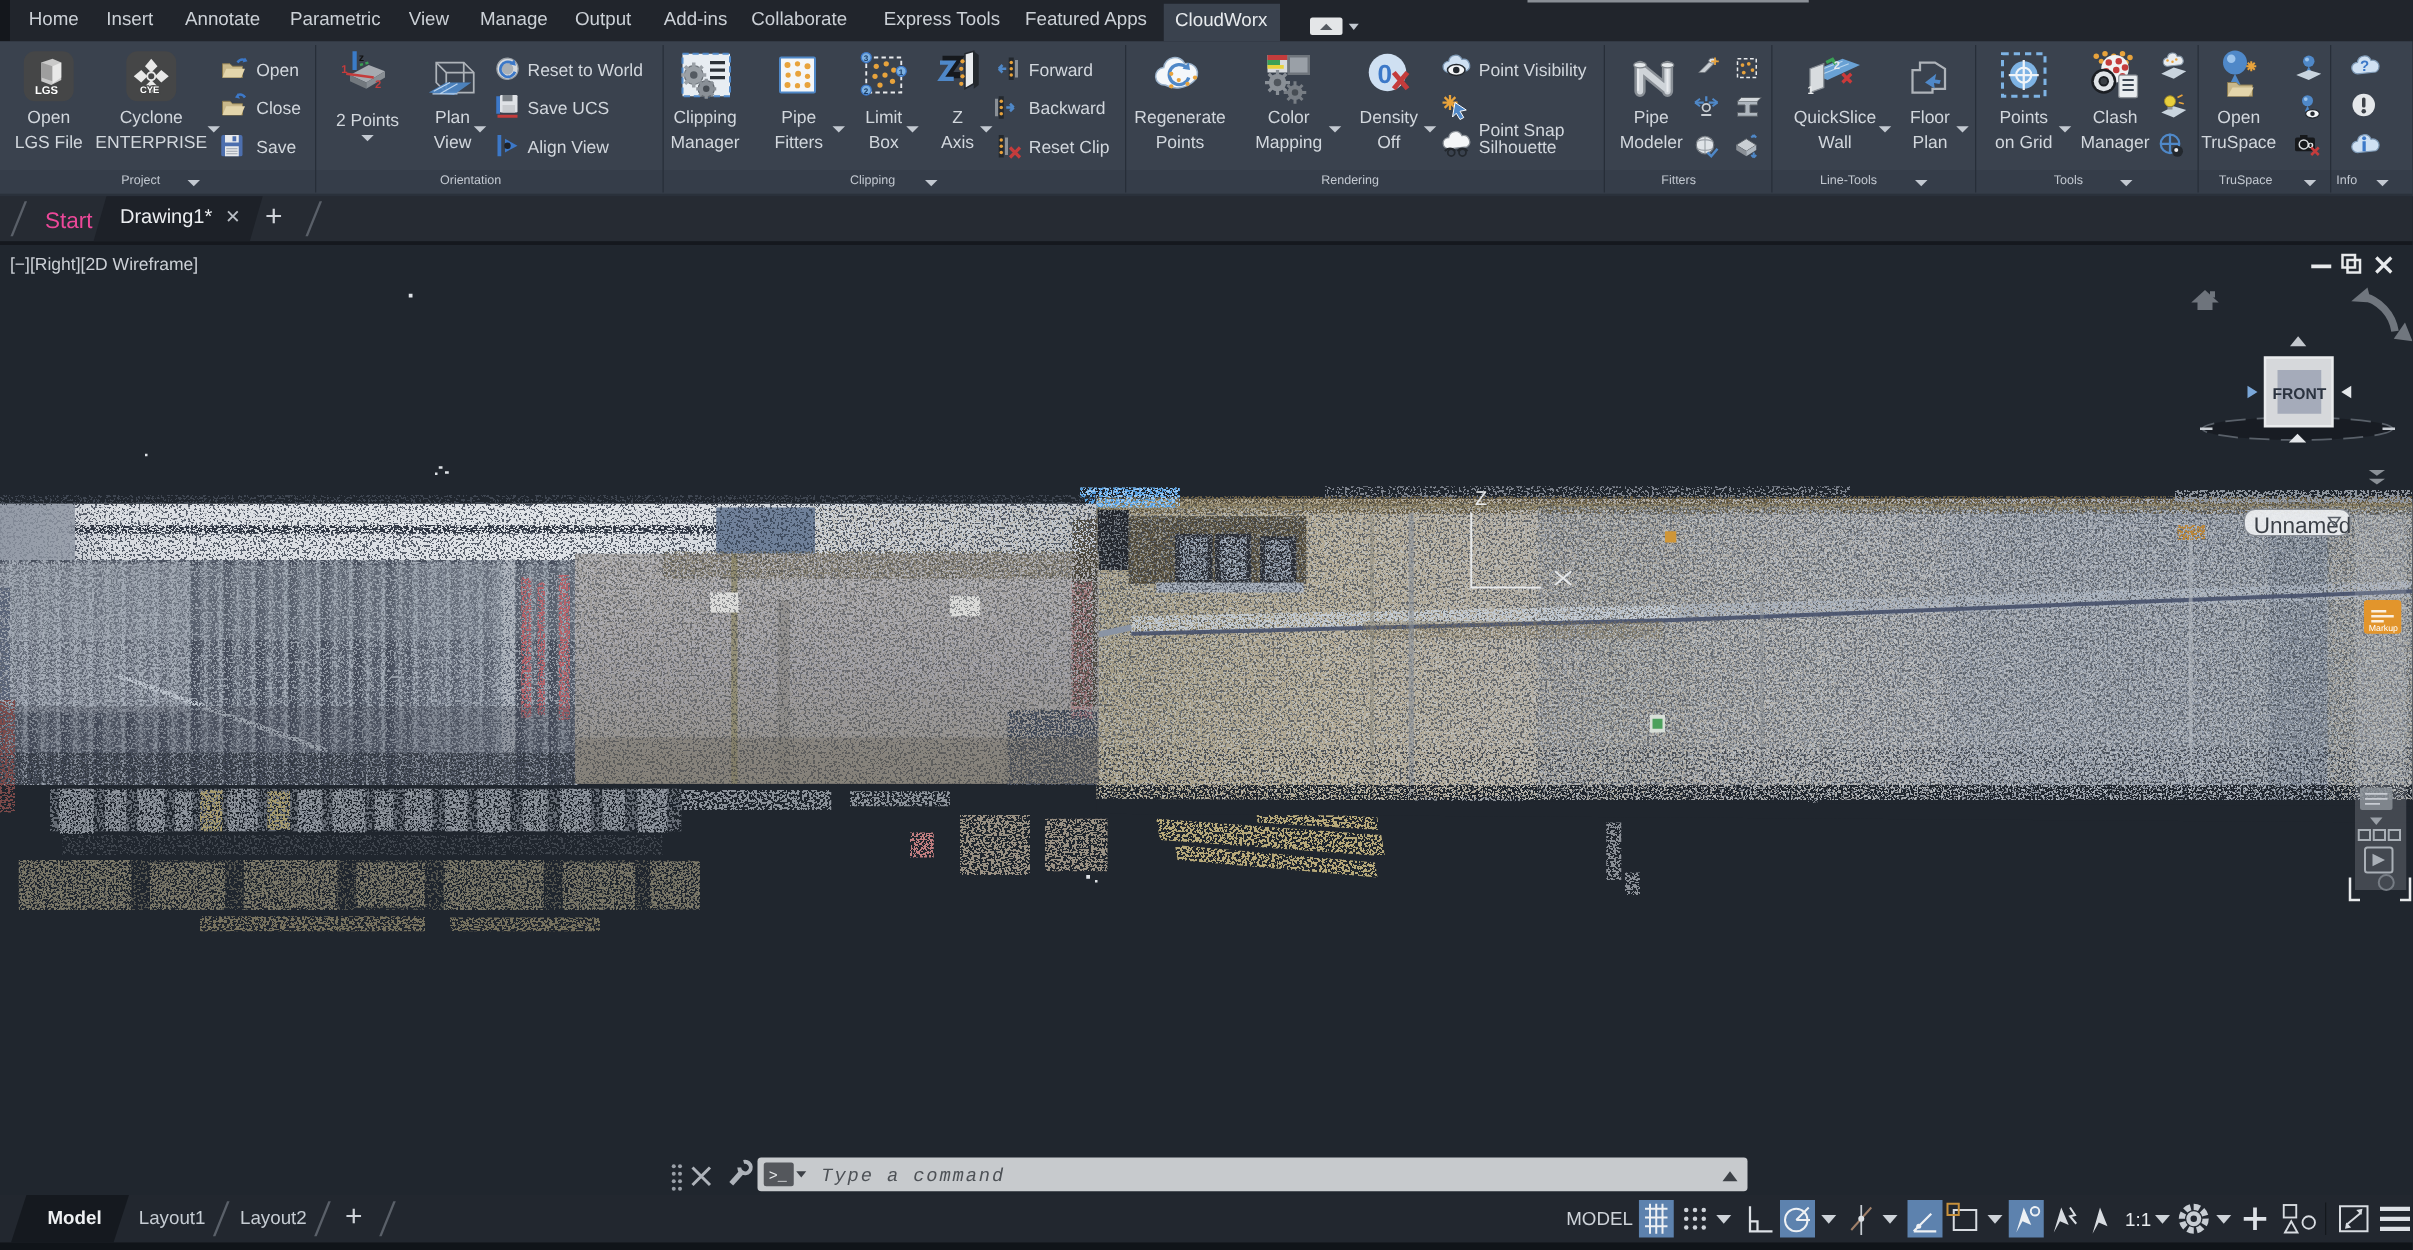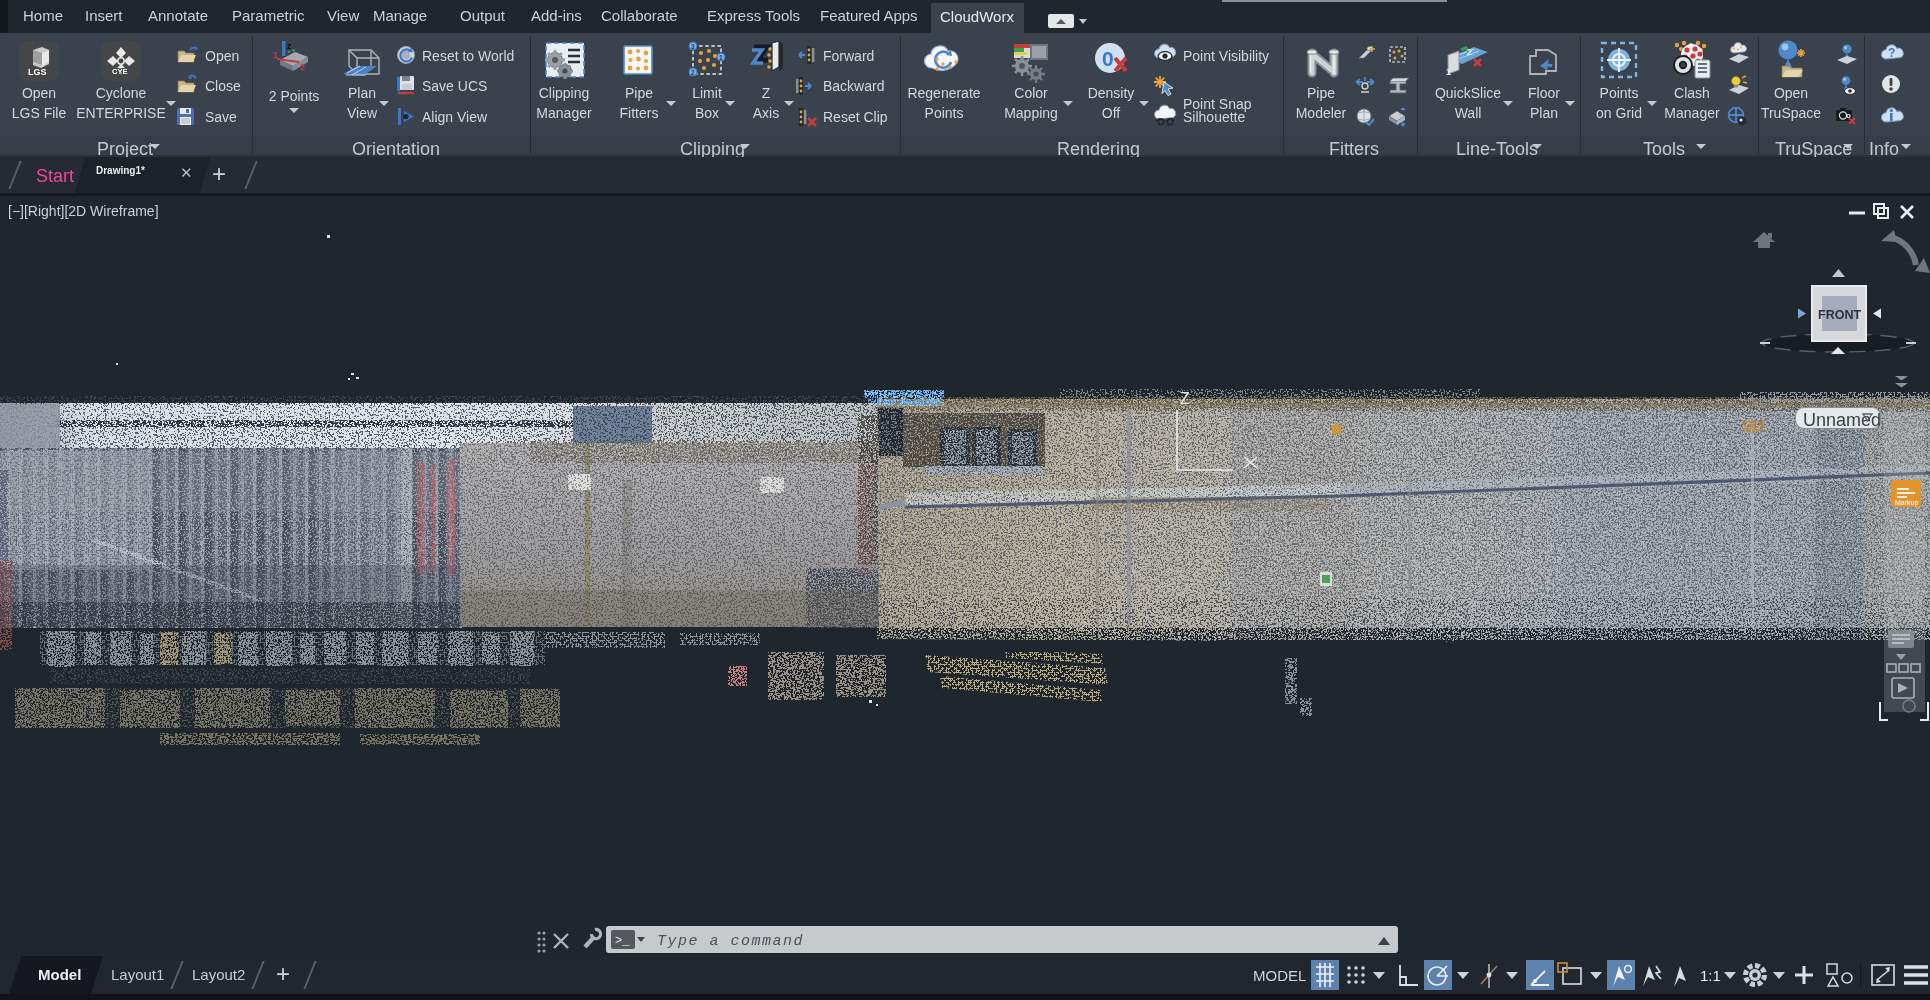--- a/index.html
+++ b/index.html
@@ -1,20 +1,20 @@
 <!DOCTYPE html>
 <html><head><meta charset="utf-8">
 <style>
   html,body{margin:0;padding:0;width:1930px;height:1000px;overflow:hidden;background:#20252d;font-family:"Liberation Sans",sans-serif;}
   .abs{position:absolute;}
   #menubar{left:0;top:0;width:1930px;height:33px;background:#21252c;}
   .mi{position:absolute;top:7px;font-size:15px;color:#ccd1d7;white-space:nowrap;}
   #ribbon{left:0;top:33px;width:1930px;height:124px;background:#3a424e;}
   #labelrow{left:0;top:136px;width:1930px;height:21px;background:#353d49;}
-  .glabel{position:absolute;top:139px;font-size:18px;color:#c3c9d1;white-space:nowrap;}
+  .glabel{position:absolute;top:139px;font-size:10px;color:#c3c9d1;white-space:nowrap;}
   .gsep{position:absolute;top:36px;height:118px;width:1px;background:#272e38;}
   .biglabel{position:absolute;font-size:14px;color:#d2d7dd;text-align:center;white-space:nowrap;transform:translateX(-50%);}
   .small-t{position:absolute;font-size:14px;color:#d2d7dd;white-space:nowrap;}
   .dar{position:absolute;width:0;height:0;border-left:5px solid transparent;border-right:5px solid transparent;border-top:5px solid #c3c9d1;}
   #tabbar{left:0;top:157px;width:1930px;height:36px;background:#262b33;}
   #gap1{left:0;top:193px;width:1930px;height:3px;background:#15181e;}
   #viewport{left:0;top:196px;width:1930px;height:760px;background:#20262e;}
   #statusbar{left:0;top:956px;width:1930px;height:38px;background:#22272f;}
   #bottomstrip{left:0;top:994px;width:1930px;height:6px;background:#101419;}
   .st{position:absolute;font-size:15px;color:#ced3d9;}
@@ -23,21 +23,21 @@
 <body>
 
 <div class="abs" id="menubar"></div>
 <div class="abs" style="left:0;top:0;width:8px;height:33px;background:#14171c;"></div>
 <div class="abs" style="left:1222px;top:0;width:225px;height:2px;background:#8a8f96;"></div>
 <span class="mi" style="left:23px;">Home</span>
 <span class="mi" style="left:85px;">Insert</span>
 <span class="mi" style="left:148px;">Annotate</span>
 <span class="mi" style="left:232px;">Parametric</span>
 <span class="mi" style="left:327px;">View</span>
-<span class="mi" style="left:373px;">Manage</span>
+<span class="mi" style="left:384px;">Manage</span>
 <span class="mi" style="left:460px;">Output</span>
 <span class="mi" style="left:531px;">Add-ins</span>
 <span class="mi" style="left:601px;">Collaborate</span>
 <span class="mi" style="left:707px;">Express Tools</span>
 <span class="mi" style="left:820px;">Featured Apps</span>
 <div class="abs" style="left:931px;top:3px;width:93px;height:30px;background:#3a424e;"></div>
 <span class="mi" style="left:940px;top:8px;color:#e8ebee;">CloudWorx</span>
 <div class="abs" style="left:1048px;top:14px;width:26px;height:14px;background:#e4e6e8;border-radius:2px;"></div>
 <div class="abs" style="left:1056px;top:19px;width:0;height:0;border-left:5px solid transparent;border-right:5px solid transparent;border-bottom:5px solid #555a61;"></div>
 <div class="abs" style="left:1079px;top:19px;width:0;height:0;border-left:4px solid transparent;border-right:4px solid transparent;border-top:5px solid #c3c9d1;"></div>
@@ -549,21 +549,21 @@
   <rect x="9" y="6" width="2.6" height="8" fill="#3c78c8"></rect>
   <circle cx="10.3" cy="3.6" r="1.6" fill="#3c78c8"></circle>
 </g>
 </svg>
 
 <div class="abs" id="tabbar"></div>
 <div class="abs" id="gap1"></div>
 <div class="abs" style="left:14px;top:161px;width:2px;height:28px;background:#5a6069;transform:skewX(-22deg);"></div>
 <span class="abs" style="left:36px;top:166px;font-size:18px;color:#ec4899;">Start</span>
 <div class="abs" style="left:80px;top:157px;width:125px;height:36px;background:#1d2128;transform:skewX(-16deg);"></div>
-<span class="abs" style="left:96px;top:165px;font-size:10px;font-weight:bold;color:#eceef1;">Drawing1*</span>
+<span class="abs" style="left:96px;top:165px;font-size:16px;font-weight:normal;color:#eceef1;">Drawing1*</span>
 <span class="abs" style="left:180px;top:164px;font-size:15px;color:#b8bdc4;">✕</span>
 <span class="abs" style="left:212px;top:160px;font-size:24px;color:#d0d4da;">+</span>
 <div class="abs" style="left:250px;top:161px;width:2px;height:28px;background:#5a6069;transform:skewX(-22deg);"></div>
 
 <div class="abs" id="viewport"></div>
 <svg class="abs" style="left:0;top:196px;" width="1930" height="760">
 <defs>
   <filter id="nzA" x="0" y="0" width="100%" height="100%">
     <feTurbulence type="fractalNoise" baseFrequency="0.6" numOctaves="2" seed="11"></feTurbulence>
     <feColorMatrix type="saturate" values="0"></feColorMatrix>

